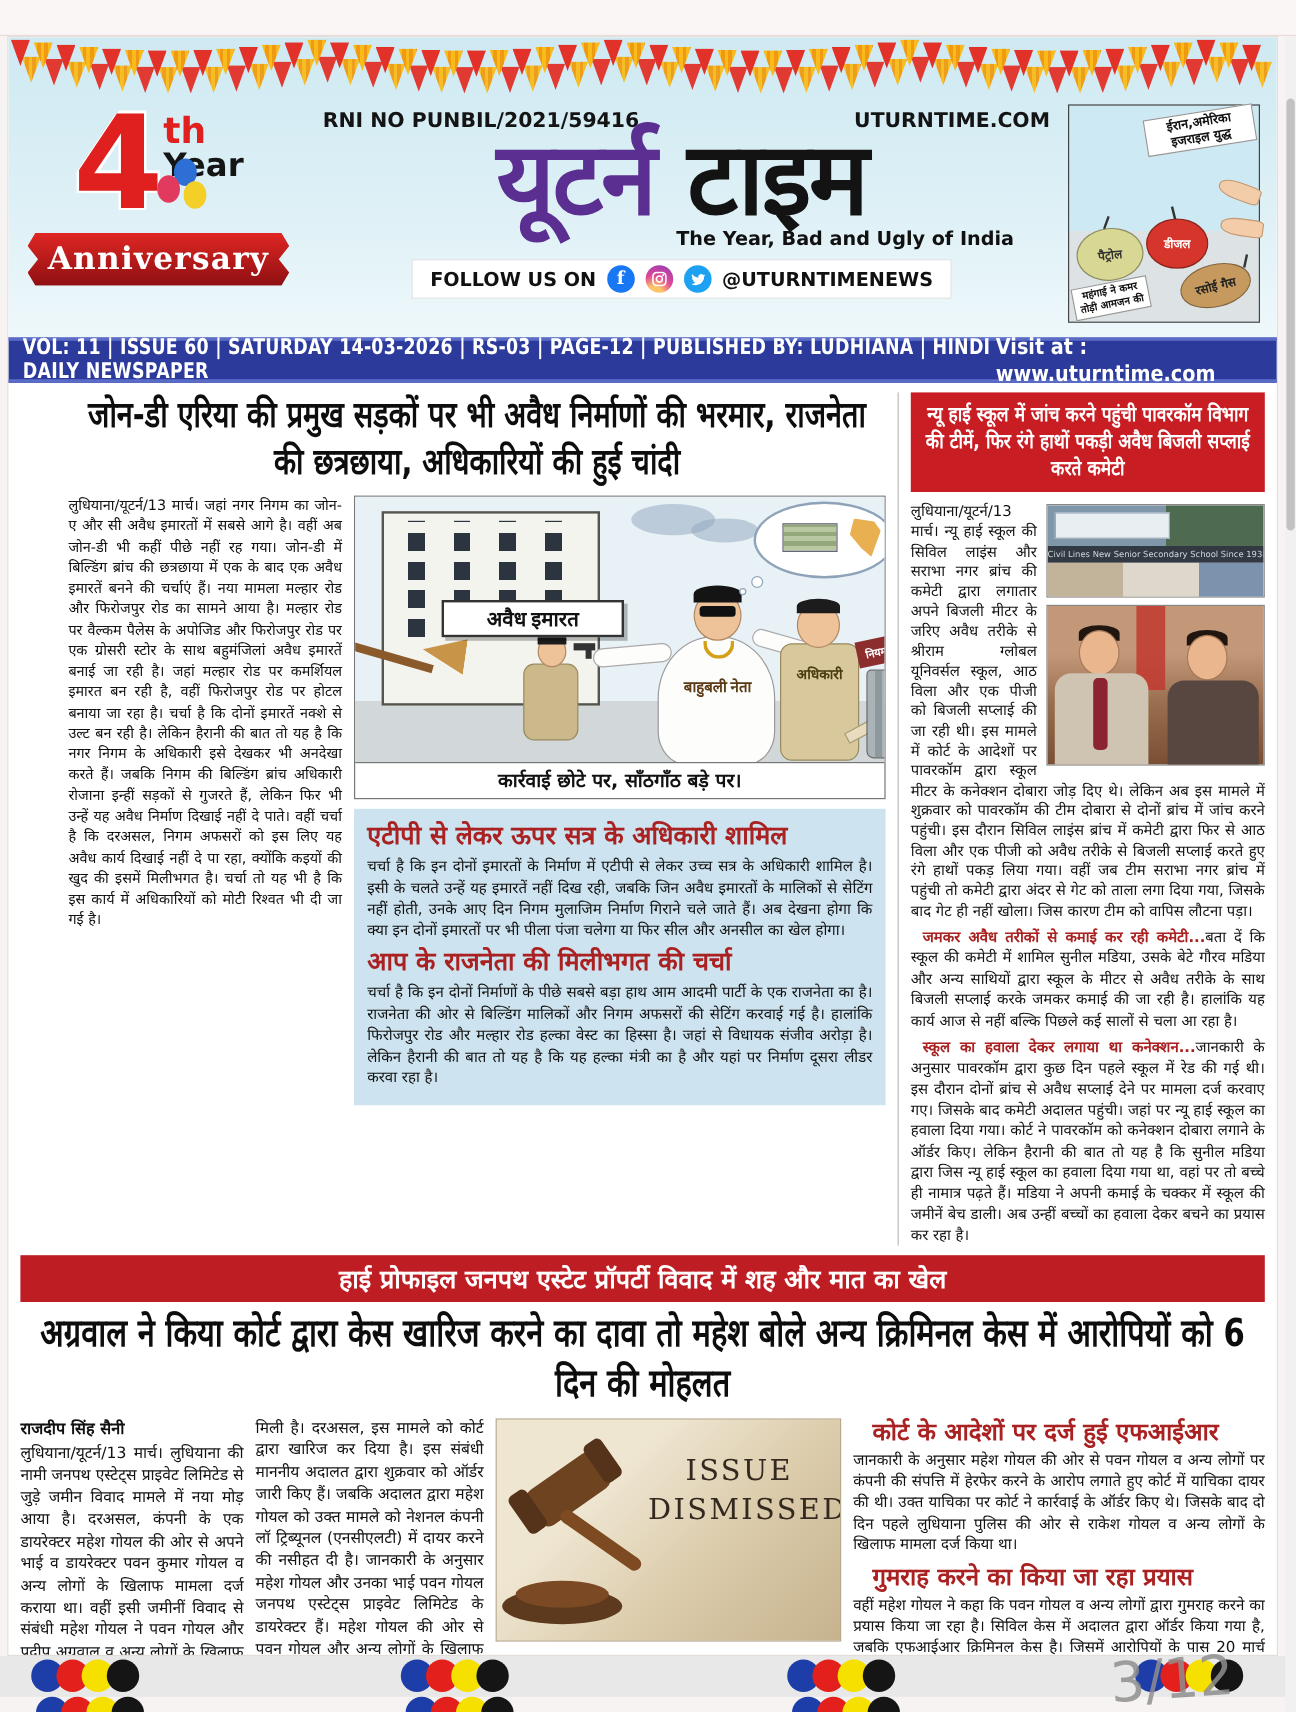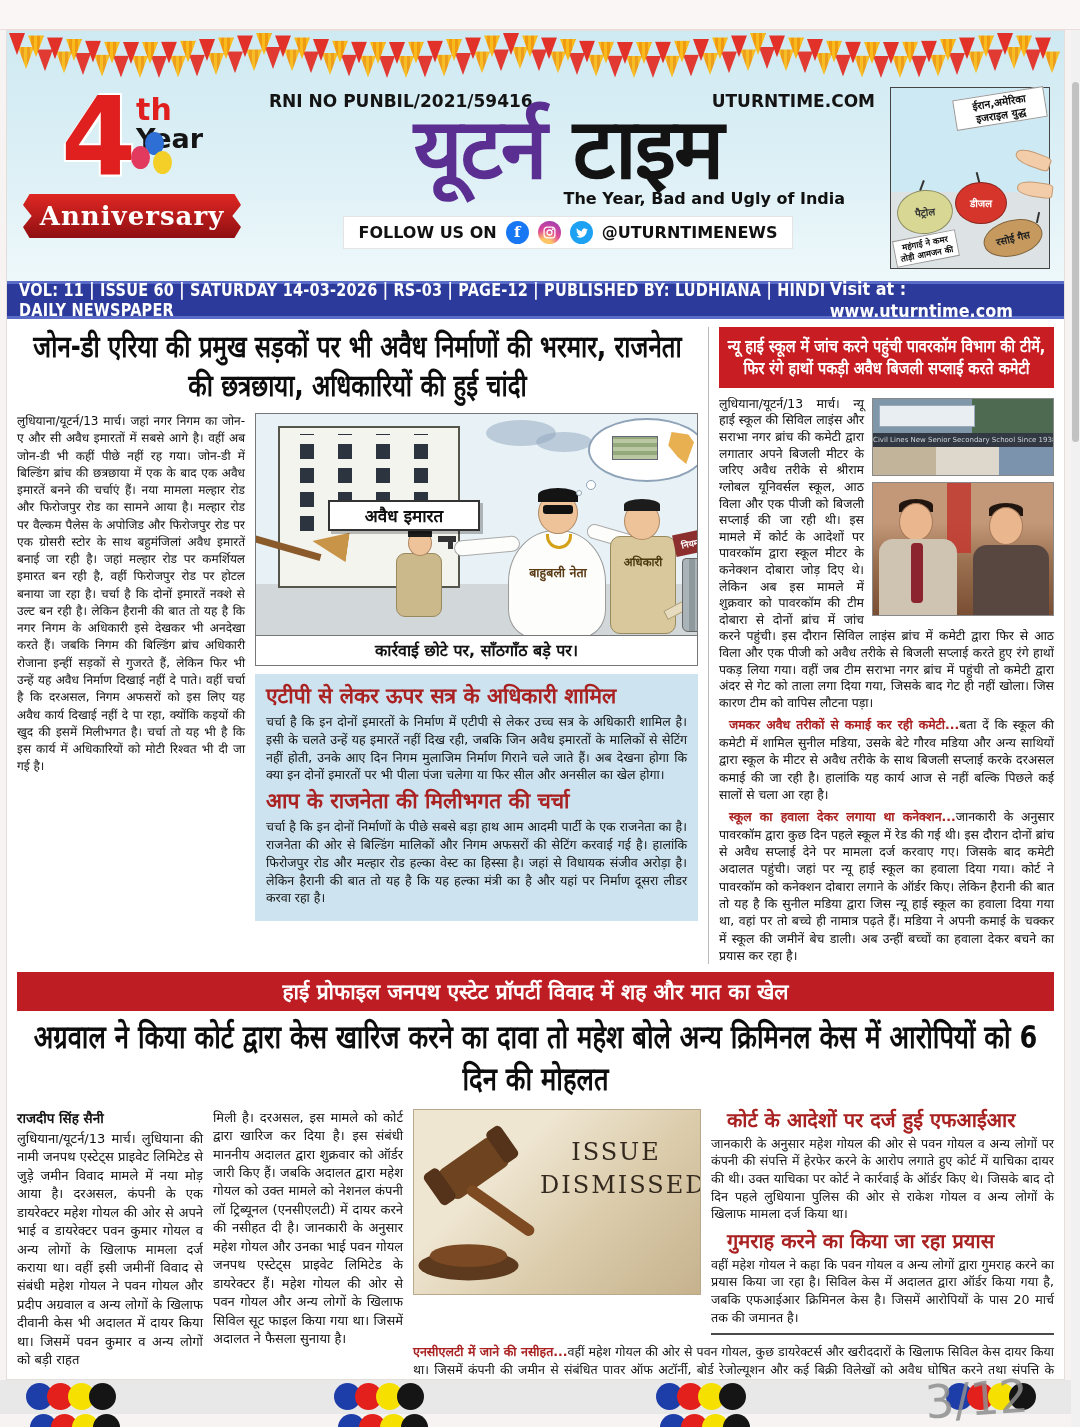--- a/index.html
+++ b/index.html
@@ -78,34 +78,34 @@
 
   
   .infobar { height:38px; background:#2b3a9b; border-top:3px solid #5a6cc7; border-bottom:3px solid #5a6cc7;
     display:flex; align-items:center; justify-content:space-between; padding:0 12px;
     color:#fff; font-weight:bold; }
   .infobar .left { font-size:14.5px; letter-spacing:.2px; transform:scaleY(1.25); transform-origin:center; }
   .infobar .right { font-size:16px; transform:scaleY(1.15); }
 
   
   .main-cols { display:flex; padding:8px 10px 4px; }
-  .col-left { width:692px; padding-right:10px; border-right:1.5px solid #bbb; }
+  .col-left { width:692px; padding-right:10px; border-right:1.5px solid #bbb;margin-left:40px; }
   .col-right { flex:1; padding-left:10px; }
 
   .headline-1 { font-weight:bold; font-size:30px; line-height:1.3; color:#0d0d0d; text-align:center; }
   .cx80 { width:125%; transform:scaleX(.8); transform-origin:0 50%; display:block; }
   .cx85 { width:117.5%; transform:scaleX(.851); transform-origin:0 50%; display:block; }
 
   .left-flex { display:flex; gap:10px; margin-top:8px; }
   .body-col { width:228px; flex:none; font-size:12px; line-height:1.44; text-align:justify; }
   .right-stack { flex:1; }
 
   .toon { border:1.5px solid #777; background:#fff; }
   .toon-draw { position:relative; height:221px; overflow:hidden;
-    background:linear-gradient(180deg,#e7f1f6 0 77%, #d2d7d9 77% 100%); }
+    background:linear-gradient(180deg,#e7f1f6 0 77%, #d2d7d9 77% 100%);font-family:Liberation Serif, serif; }
   .cloud { position:absolute; background:#8fa6bd; border-radius:50%; opacity:.5; }
   .bld { position:absolute; left:22px; top:12px; width:182px; height:162px;
     background:#f4f4ef; border:2px solid #55554c; }
   .bld-win { position:absolute; inset:6px 8px 46px 8px;
     background-image:repeating-linear-gradient(0deg,#f4f4ef 0 9px, transparent 9px 24px),
       repeating-linear-gradient(90deg, transparent 0 12px, #2c3440 12px 26px, transparent 26px 38px); }
   .bld-sign { position:absolute; left:72px; top:86px; width:152px; background:#fff;
     border:2px solid #333; text-align:center; font-weight:bold; font-size:17px;
     padding:2px 4px; box-shadow:3px 3px 0 rgba(0,0,0,.25); z-index:2; }
   .broom-stick { position:absolute; left:-8px; top:130px; width:74px; height:7px;
@@ -483,21 +483,21 @@
             <div class="man-body" style="left:6px;top:56px;width:78px;height:78px;background:#cfc4b2;"></div>
             <div class="man-body" style="left:38px;top:60px;width:12px;height:60px;background:#8c2430;border-radius:4px;"></div>
             <div class="man-hair" style="left:116px;top:20px;"></div>
             <div class="man-head" style="left:116px;top:24px;"></div>
             <div class="man-body" style="left:100px;top:62px;width:76px;height:72px;background:#574740;"></div>
           </div>
         </div>
         <span>लुधियाना/यूटर्न/13 मार्च। न्यू हाई स्कूल की सिविल लाइंस और सराभा नगर ब्रांच की कमेटी द्वारा लगातार अपने बिजली मीटर के जरिए अवैध तरीके से श्रीराम ग्लोबल यूनिवर्सल स्कूल, आठ विला और एक पीजी को बिजली सप्लाई की जा रही थी। इस मामले में कोर्ट के आदेशों पर पावरकॉम द्वारा स्कूल मीटर के कनेक्शन दोबारा जोड़ दिए थे। लेकिन अब इस मामले में शुक्रवार को पावरकॉम की टीम दोबारा से दोनों ब्रांच में जांच करने पहुंची। इस दौरान सिविल लाइंस ब्रांच में कमेटी द्वारा फिर से आठ विला और एक पीजी को अवैध तरीके से बिजली सप्लाई करते हुए रंगे हाथों पकड़ लिया गया। वहीं जब टीम सराभा नगर ब्रांच में पहुंची तो कमेटी द्वारा अंदर से गेट को ताला लगा दिया गया, जिसके बाद गेट ही नहीं खोला। जिस कारण टीम को वापिस लौटना पड़ा।</span>
       </div>
       <p class="sub-para">
-        <b class="red-lead">जमकर अवैध तरीकों से कमाई कर रही कमेटी...</b><span>बता दें कि स्कूल की कमेटी में शामिल सुनील मडिया, उसके बेटे गौरव मडिया और अन्य साथियों द्वारा स्कूल के मीटर से अवैध तरीके के साथ बिजली सप्लाई करके दरअसल कमाई की जा रही है। हालांकि यह कार्य आज से नहीं बल्कि पिछले कई सालों से चला आ रहा है।</span>
+        <b class="red-lead">जमकर अवैध तरीकों से कमाई कर रही कमेटी...</b><span>बता दें कि स्कूल की कमेटी में शामिल सुनील मडिया, उसके बेटे गौरव मडिया और अन्य साथियों द्वारा स्कूल के मीटर से अवैध तरीके के साथ बिजली सप्लाई करके जमकर कमाई की जा रही है। हालांकि यह कार्य आज से नहीं बल्कि पिछले कई सालों से चला आ रहा है।</span>
       </p>
       <p class="sub-para">
         <b class="red-lead">स्कूल का हवाला देकर लगाया था कनेक्शन...</b><span>जानकारी के अनुसार पावरकॉम द्वारा कुछ दिन पहले स्कूल में रेड की गई थी। इस दौरान दोनों ब्रांच से अवैध सप्लाई देने पर मामला दर्ज करवाए गए। जिसके बाद कमेटी अदालत पहुंची। जहां पर न्यू हाई स्कूल का हवाला दिया गया। कोर्ट ने पावरकॉम को कनेक्शन दोबारा लगाने के ऑर्डर किए। लेकिन हैरानी की बात तो यह है कि सुनील मडिया द्वारा जिस न्यू हाई स्कूल का हवाला दिया गया था, वहां पर तो बच्चे ही नामात्र पढ़ते हैं। मडिया ने अपनी कमाई के चक्कर में स्कूल की जमीनें बेच डाली। अब उन्हीं बच्चों का हवाला देकर बचने का प्रयास कर रहा है।</span>
       </p>
     </div>
   </div>
 
   <div class="kicker">हाई प्रोफाइल जनपथ एस्टेट प्रॉपर्टी विवाद में शह और मात का खेल</div>
   <div class="headline-2">
     <span class="cx80">अग्रवाल ने किया कोर्ट द्वारा केस खारिज करने का दावा तो महेश बोले अन्य क्रिमिनल केस में आरोपियों को 6 दिन की मोहलत</span>

